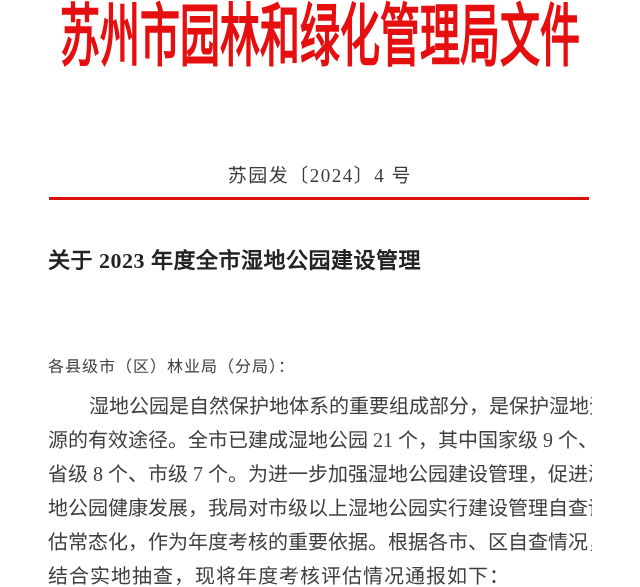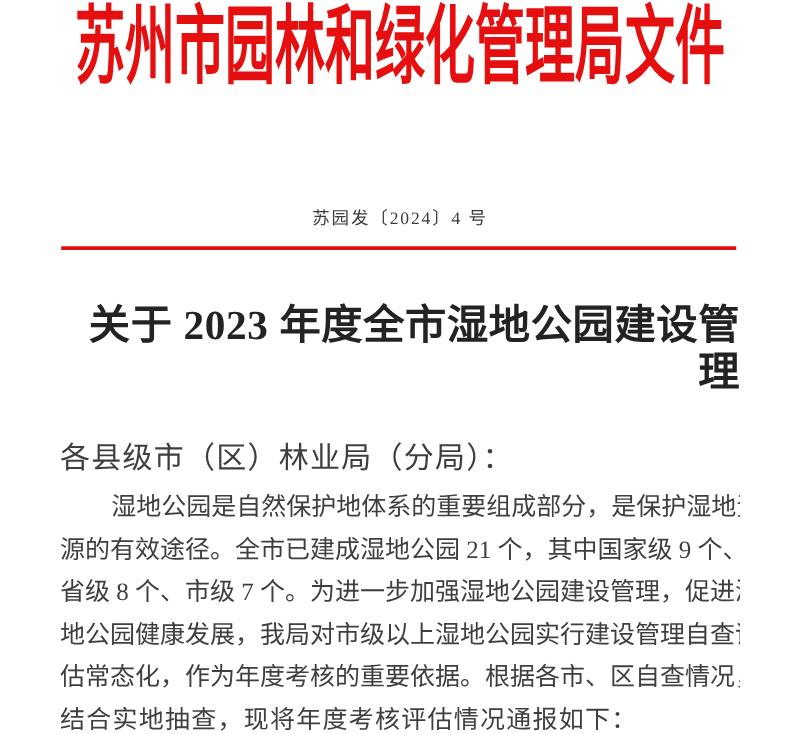--- a/index.html
+++ b/index.html
@@ -26,51 +26,51 @@
     transform: scaleY(1.72);
     transform-origin: center top;
     color: #e60f0f;
   }
   .doc-number {
     position: absolute;
     top: 163px;
     left: 0;
     width: 640px;
     text-align: center;
-    font-size: 14px;
+    font-size: 19px;
     line-height: 26px;
     letter-spacing: 1.5px;
     color: #3c3c3c;
   }
   .red-divider {
     position: absolute;
     top: 197px;
     left: 49px;
     width: 540px;
     height: 3px;
     background: #d8100e;
   }
   .doc-title {
     position: absolute;
     top: 242px;
     left: 48px;
     width: 544px;
-    text-align: right;
-    font-size: 33px;
+    text-align: left;
+    font-size: 22px;
     font-weight: bold;
     line-height: 38px;
     letter-spacing: 0.5px;
     color: #232323;
   }
   .salutation {
     position: absolute;
     top: 353px;
     left: 48px;
     width: 544px;
-    font-size: 24px;
+    font-size: 16px;
     line-height: 28px;
     letter-spacing: 1px;
     color: #3f3f3f;
   }
   .body-paragraph {
     position: absolute;
     top: 389px;
     left: 48px;
     width: 544px;
     font-size: 20px;

